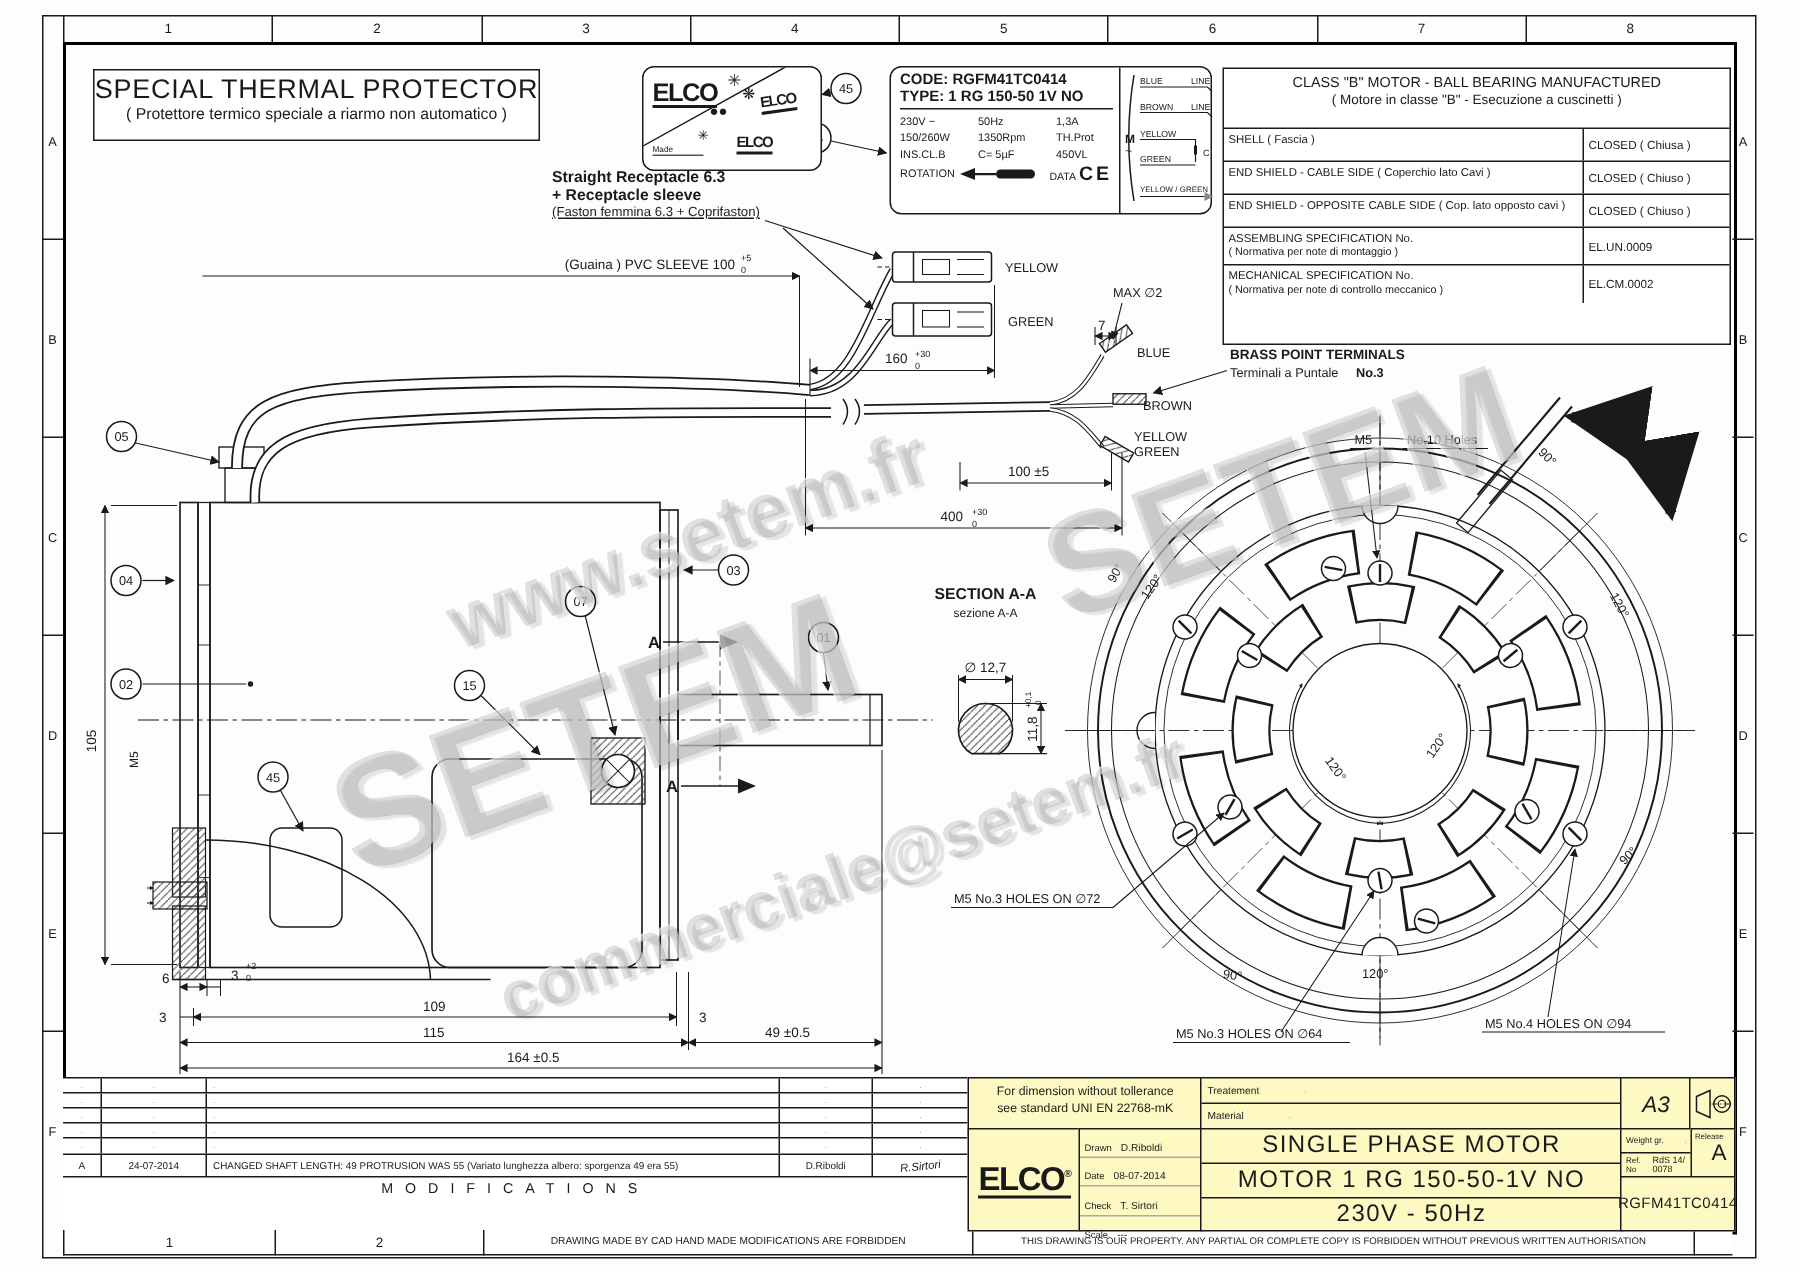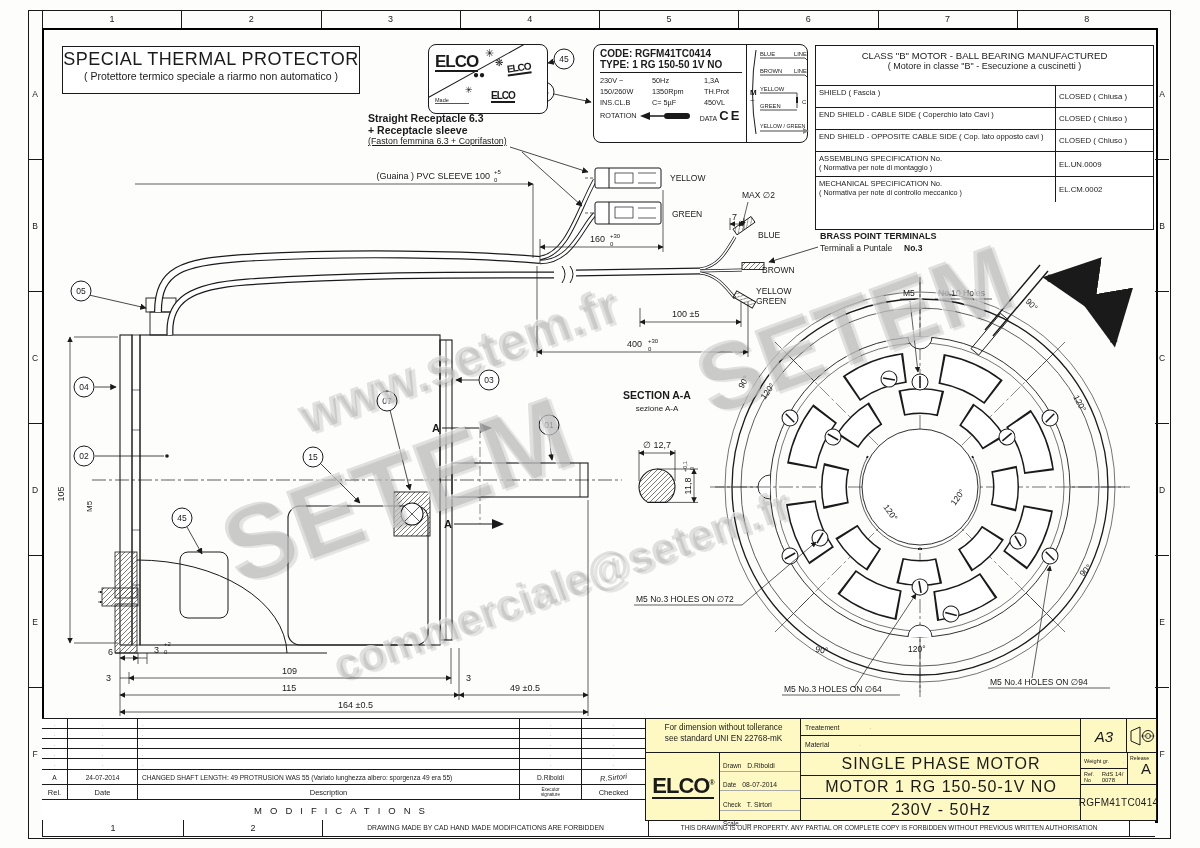--- a/index.html
+++ b/index.html
@@ -526,21 +526,21 @@
       </svg>
     </div>
   </div>
 
   <div class="abs" id="classb">
     <div class="hdr">
       <div class="t1">CLASS "B" MOTOR - BALL BEARING MANUFACTURED</div>
       <div class="t2">( Motore in classe "B" - Esecuzione a cuscinetti )</div>
     </div>
     <div class="row">
-        <div class="lab"><span>SHIELD ( Fascia )</span></div>
+        <div class="lab"><span>SHELL ( Fascia )</span></div>
         <div class="val">CLOSED ( Chiusa )</div>
       </div>
     <div class="row">
         <div class="lab"><span>END SHIELD - CABLE SIDE ( Coperchio lato Cavi )</span></div>
         <div class="val">CLOSED ( Chiuso )</div>
       </div>
     <div class="row">
         <div class="lab"><span>END SHIELD - OPPOSITE CABLE SIDE ( Cop. lato opposto cavi )</span></div>
         <div class="val">CLOSED ( Chiuso )</div>
       </div>
@@ -601,29 +601,20 @@
         <div class="dotc desc">.</div>
         <div class="dotc">.</div>
         <div class="dotc">.</div>
       </div>
     <div class="mrow">
       <div>A</div>
       <div>24-07-2014</div>
       <div class="desc">CHANGED SHAFT LENGTH: 49 PROTRUSION WAS 55  (Variato lunghezza albero: sporgenza 49 era 55)</div>
       <div>D.Riboldi</div>
       <div class="sig">R.Sirtori</div>
-    </div>
-    <div class="mrow" style="font-size:7.5px;">
-      <div>Rel.</div>
-      <div>Date</div>
-      <div>Description</div>
-      <div>
-          <span class="exec2"><span>Executor</span><br><span>signature</span></span>
-        </div>
-      <div>Checked</div>
     </div>
     <div class="mods-title">MODIFICATIONS</div>
   </div>
 
   <div class="abs tb" id="tolbox">
     <div>For dimension without tollerance</div>
     <div>see standard UNI EN 22768-mK</div>
   </div>
   <div class="abs tb" id="treatbox">
     <div class="trow">

